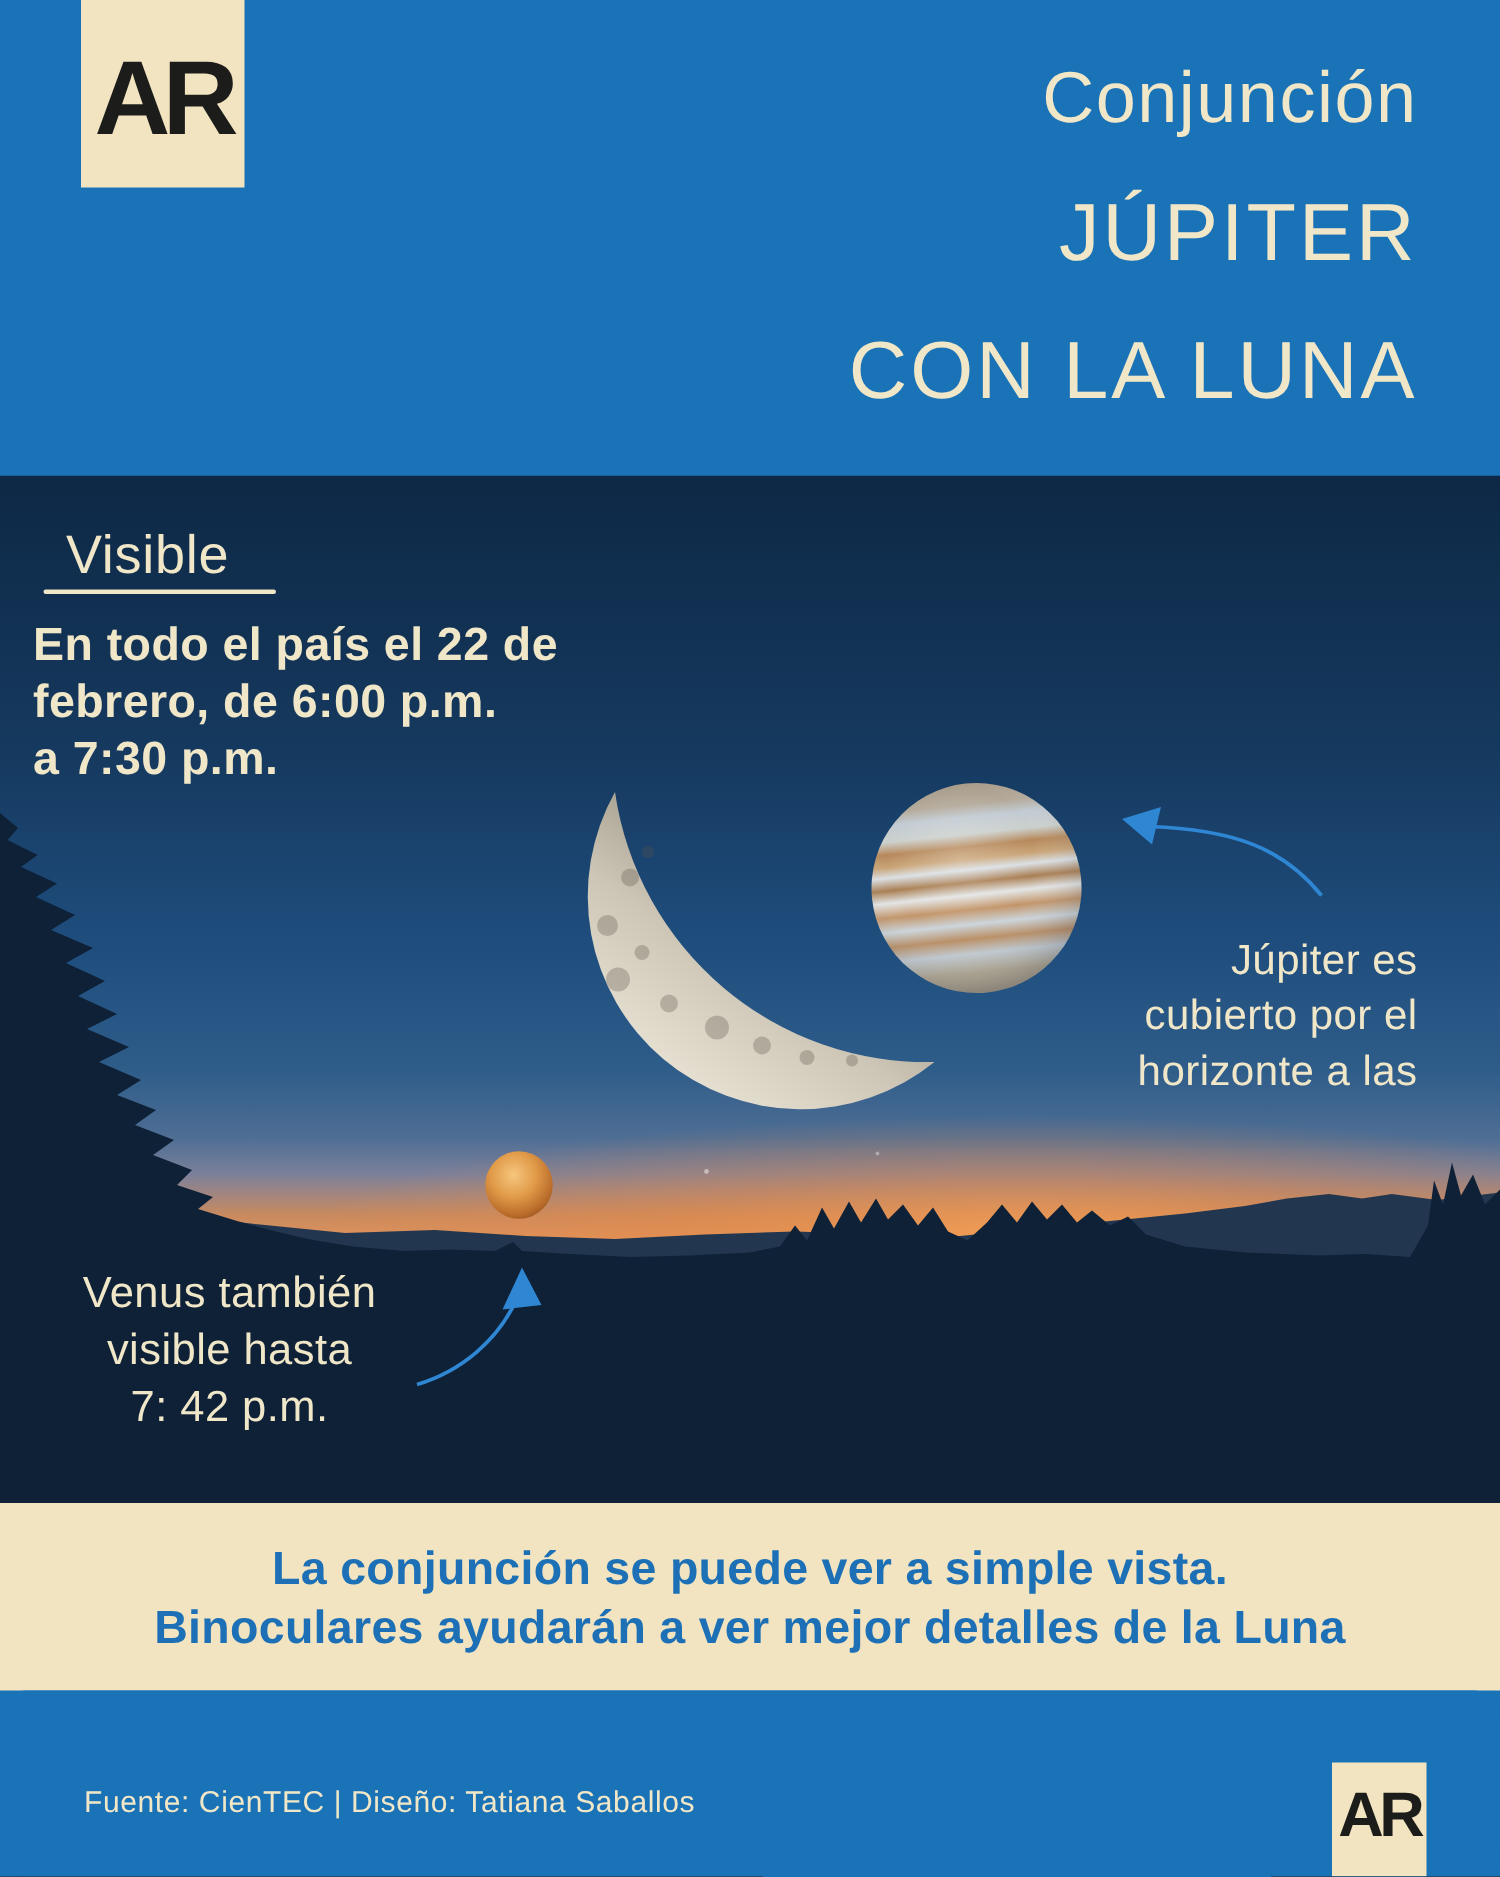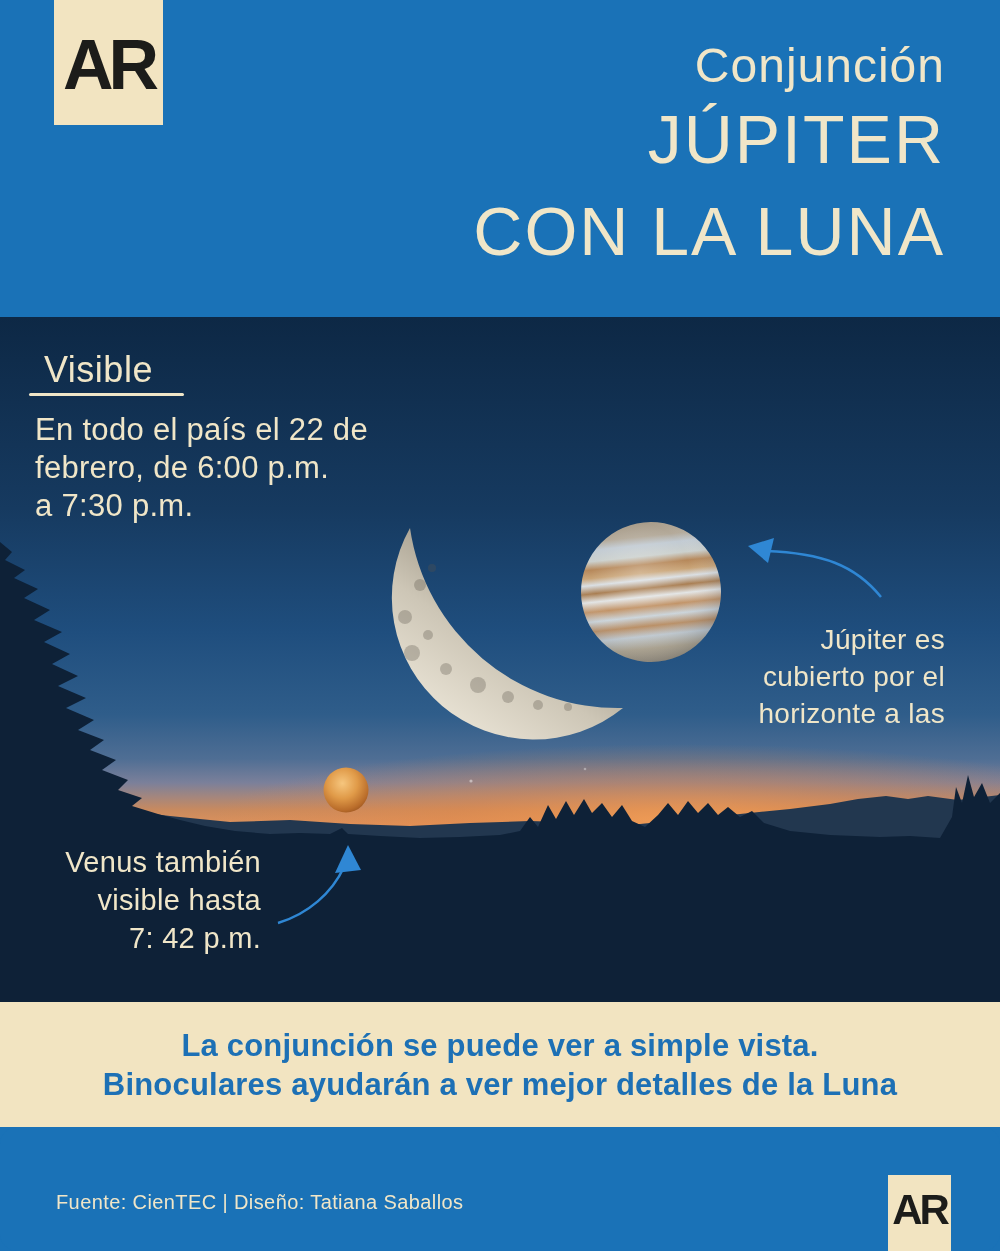--- a/index.html
+++ b/index.html
@@ -13,31 +13,31 @@
   .header{position:absolute;left:0;top:0;width:1000px;height:317px;background:var(--header_blue,#1a72b7);}
   .logo{
     position:absolute;left:54px;top:0;width:109px;height:125px;
     background:var(--cream,#f0e3c0);display:flex;align-items:center;justify-content:center;
   }
   .logo span{
     font-size:70px;font-weight:800;letter-spacing:-5px;color:var(--logo_ink,#1c1c1a);
     line-height:1;transform:translateY(2px);
   }
   .title-block{position:absolute;right:55px;top:40px;text-align:right;color:var(--cream_text,#f0e6c8);}
-  .kicker{font-size:48px;font-weight:400;line-height:1.1;letter-spacing:1px;}
-  .big-title{font-size:68px;font-weight:500;line-height:92px;letter-spacing:2px;margin-left:48px;}
+  .kicker{font-size:48px;font-weight:400;line-height:1.1;letter-spacing:1px;margin-bottom:16px;}
+  .big-title{font-size:54px;font-weight:500;line-height:92px;letter-spacing:2px;margin-left:48px;}
   
   .sky{position:absolute;left:0;top:317px;width:1000px;height:685px;padding-left:36px;}
   .sky svg{position:absolute;left:0;top:0;}
   .overlay{position:absolute;color:var(--cream_text,#f0e6c8);}
   .visible-head{left:44px;top:32px;font-size:36px;font-weight:500;letter-spacing:0.5px;}
   .head-underline{position:absolute;left:29px;top:76px;width:155px;height:3px;background:var(--cream_text,#f0e6c8);border-radius:2px;}
-  .visible-text{left:35px;top:94px;font-size:31px;line-height:38px;font-weight:400;letter-spacing:0.3px;}
+  .visible-text{left:22px;top:94px;font-size:31px;line-height:38px;font-weight:700;letter-spacing:0.3px;}
   .jupiter-note{right:55px;top:304px;text-align:right;font-size:28px;line-height:37px;letter-spacing:0.3px;}
-  .venus-note{left:45px;top:526px;width:216px;text-align:right;font-size:29px;line-height:38px;letter-spacing:0.3px;}
+  .venus-note{left:45px;top:526px;width:216px;text-align:center;font-size:29px;line-height:38px;letter-spacing:0.3px;}
   
   .banner{
     position:absolute;left:0;top:1002px;width:1000px;height:125px;background:var(--cream,#f2e4c1);
     display:flex;flex-direction:column;align-items:center;justify-content:center;
   }
   .banner-line{white-space:nowrap;font-size:31px;line-height:39px;font-weight:700;color:var(--banner_text_blue,#1d70b5);letter-spacing:0.2px;}
   
   .footer{position:absolute;left:0;top:1127px;width:1000px;height:124px;background:var(--header_blue,#1a72b7);border-radius:17px;}
   .credits{position:absolute;left:56px;top:64px;font-size:20px;letter-spacing:0.4px;color:var(--cream_text,#f0e6c8);}
   .logo-sm{

